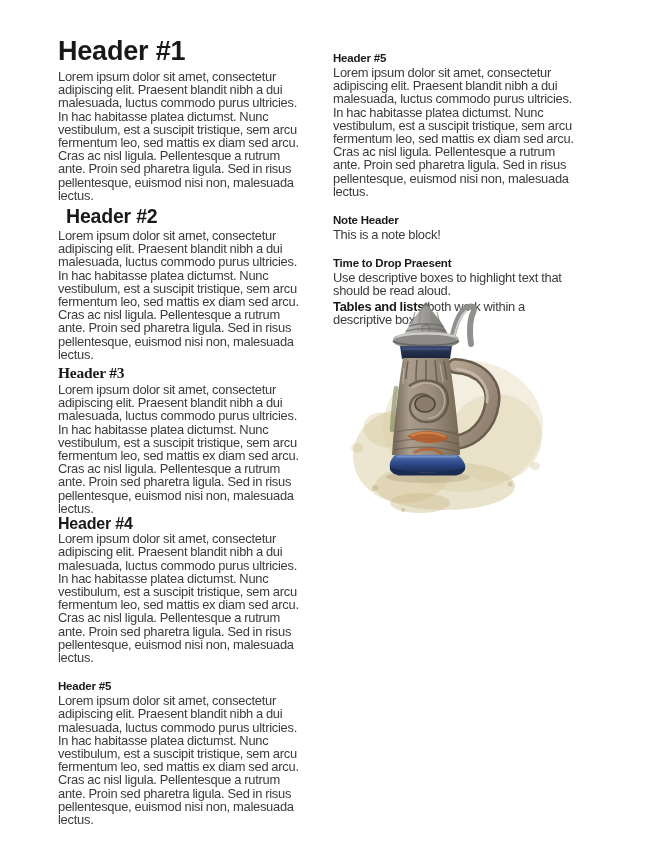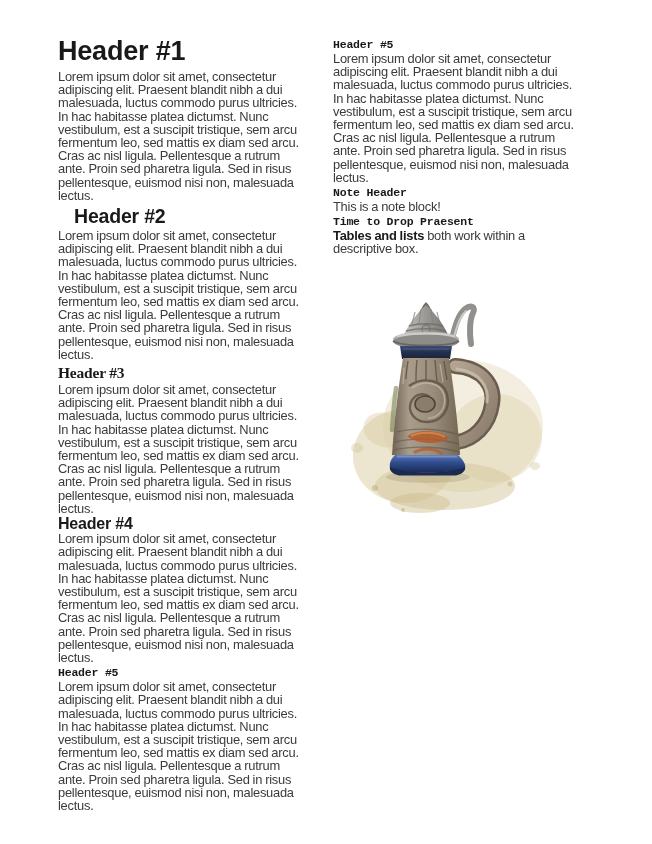--- a/index.html
+++ b/index.html
@@ -18,24 +18,24 @@
   .body-par {
     font-size:12.9px;
     line-height:13.2px;
     letter-spacing:-0.25px;
     margin:0 0 2px 0;
     color:#3b3b3b;
     word-spacing:-0.3px;
   }
   h1,h2,h3,h4,h5 { color:#191919; font-weight:700; letter-spacing:-0.2px; }
   h1 { font-size:27px;   line-height:30px; margin:0 0 4px 0; }
-  h2 { font-size:19.5px; line-height:22px; margin:3px 0 2px 16px; }
+  h2 { font-size:19.5px; line-height:22px; margin:3px 0 2px 8px; }
   h3 { font-size:15.5px; line-height:17px; margin:3px 0 2px 0;font-family:Liberation Serif, serif; }
   h4 { font-size:16px; line-height:14px; margin:2px 0 1px 0; }
-  h5 { font-size:11.5px; line-height:13px; margin:2px 0 1px 0;font-family:Liberation Mono, monospace; }
+  h5 { font-size:11.5px; line-height:13px; margin:16px 0 1px 0; }
   .bold-lead { font-weight:700; color:#191919; }
 
   .illustration {
     position:absolute;
     left:345px; top:298px;
     width:200px; height:220px;
   }
   .illustration svg { display:block; width:100%; height:100%; }
 </style>
 </head>
@@ -61,20 +61,21 @@
   </div>
 
   <div class="col col-right">
     <h5>Header #5</h5>
     <p class="body-par">Lorem ipsum dolor sit amet, consectetur adipiscing elit. Praesent blandit nibh a dui malesuada, luctus commodo purus ultricies. In hac habitasse platea dictumst. Nunc vestibulum, est a suscipit tristique, sem arcu fermentum leo, sed mattis ex diam sed arcu. Cras ac nisl ligula. Pellentesque a rutrum ante. Proin sed pharetra ligula. Sed in risus pellentesque, euismod nisi non, malesuada lectus.</p>
 
     <h5>Note Header</h5>
     <p class="body-par">This is a note block!</p>
 
     <h5>Time to Drop Praesent</h5>
+    <p class="body-par">Use descriptive boxes to highlight text that should be read aloud.</p>
 
     <p class="body-par"><span class="bold-lead">Tables and lists</span><span> both work within a descriptive box.</span></p>
   </div>
 
   <div class="illustration">
     <svg viewBox="0 0 200 220" xmlns="http://www.w3.org/2000/svg">
       <defs>
         <linearGradient id="gBody" x1="0" y1="0" x2="1" y2="0">
           <stop offset="0" stop-color="#6f6254"></stop>
           <stop offset="0.25" stop-color="#a99c8a"></stop>

